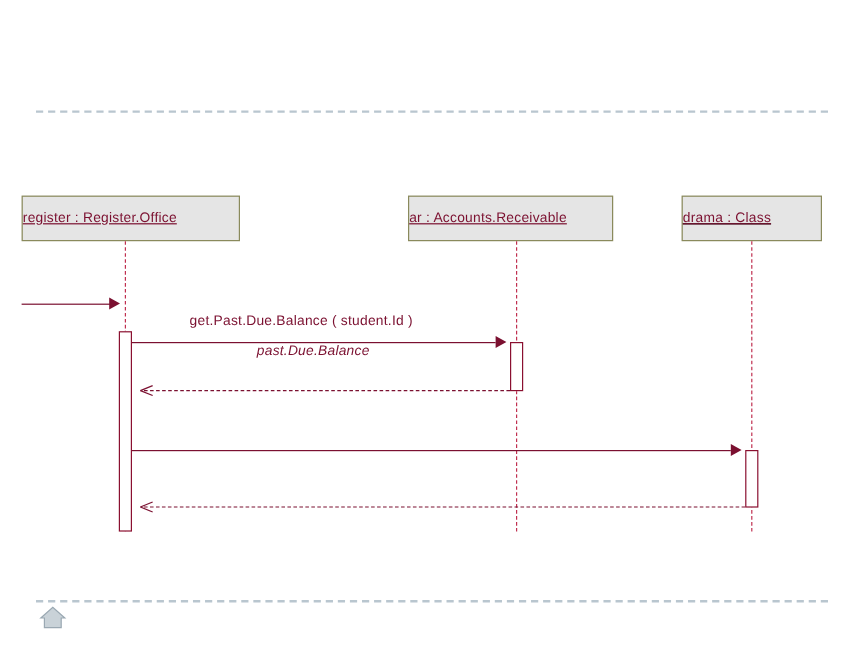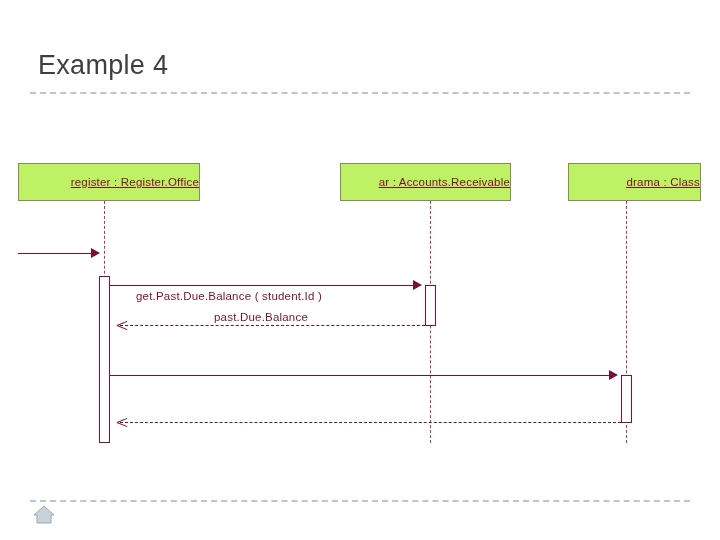--- a/index.html
+++ b/index.html
@@ -59,27 +59,27 @@
   
   .diagram {
     position: absolute;
     left: 0;
     top: 0;
     width: 720px;
     height: 500px;
   }
   .lifeline-box {
     position: absolute;
-    background: #bef264;
+    background: #e5e5e5;
     border: 1px solid #8a8a5c;
     height: 38px;
     box-sizing: border-box;
     display: flex;
     align-items: center;
-    justify-content: flex-end;
+    justify-content: flex-start;
   }
   .lifeline-box .lbl {
     font-size: 11.5px;
     color: #7b1030;
     text-decoration: underline;
     white-space: nowrap;
     letter-spacing: 0.2px;
   }
   .lifeline-dash {
     position: absolute;
@@ -132,58 +132,57 @@
     color: #7b1030;
     white-space: nowrap;
     letter-spacing: 0.2px;
   }
 </style>
 </head>
 <body>
 
 <div class="slide">
 
-  <div class="slide-title">Example 4</div>
   <div class="title-rule"></div>
   <div class="bottom-rule"></div>
 
   <div class="home-icon">
     <svg width="26" height="24" viewBox="0 0 26 24">
       <path d="M2 13 L12 4 L22 13 L19 13 L19 21 L5 21 L5 13 Z" fill="#c9d2d8" stroke="#9aa8b2" stroke-width="1"></path>
     </svg>
   </div>
 
   <div class="diagram">
 
     <div class="lifeline-box" style="left:18px; top:163px; width:182px;">
       <span class="lbl">register : Register.Office</span>
     </div>
     <div class="lifeline-box" style="left:340px; top:163px; width:171px;">
       <span class="lbl">ar : Accounts.Receivable</span>
     </div>
-    <div class="lifeline-box" style="left:568px; top:163px; width:133px;text-decoration:underline;">
+    <div class="lifeline-box" style="left:568px; top:163px; width:117px;text-decoration:underline;">
       <span class="lbl">drama : Class</span>
     </div>
 
     <div class="lifeline-dash" style="left:104px; top:201px; height:242px;"></div>
     <div class="lifeline-dash" style="left:430px; top:201px; height:242px;"></div>
     <div class="lifeline-dash" style="left:626px; top:201px; height:242px;"></div>
 
     <div class="activation" style="left:99px; top:276px; height:167px;"></div>
     <div class="activation" style="left:425px; top:285px; height:41px;"></div>
     <div class="activation" style="left:621px; top:375px; height:48px;"></div>
 
     <div class="msg-line" style="left:18px; top:253px; width:74px;"></div>
     <div class="arrow-head arrow-right" style="left:91px; top:248px;"></div>
 
-    <div class="msg-label" style="left:136px; top:262px;margin-top:28px;">get.Past.Due.Balance ( student.Id )</div>
+    <div class="msg-label" style="left:158px; top:262px;">get.Past.Due.Balance ( student.Id )</div>
     <div class="msg-line" style="left:110px; top:285px; width:303px;"></div>
     <div class="arrow-head arrow-right" style="left:413px; top:280px;"></div>
 
-    <div class="msg-label" style="left:214px; top:311px;">past.Due.Balance</div>
+    <div class="msg-label" style="left:214px; top:287px;font-style:italic;">past.Due.Balance</div>
     <div class="msg-line dashed" style="left:120px; top:325px; width:305px;"></div>
     <div class="arrow-left-open" style="left:117px; top:320px;"></div>
 
     <div class="msg-line" style="left:110px; top:375px; width:499px;"></div>
     <div class="arrow-head arrow-right" style="left:609px; top:370px;"></div>
 
     <div class="msg-line dashed" style="left:120px; top:422px; width:501px;"></div>
     <div class="arrow-left-open" style="left:117px; top:417px;"></div>
 
   </div>

